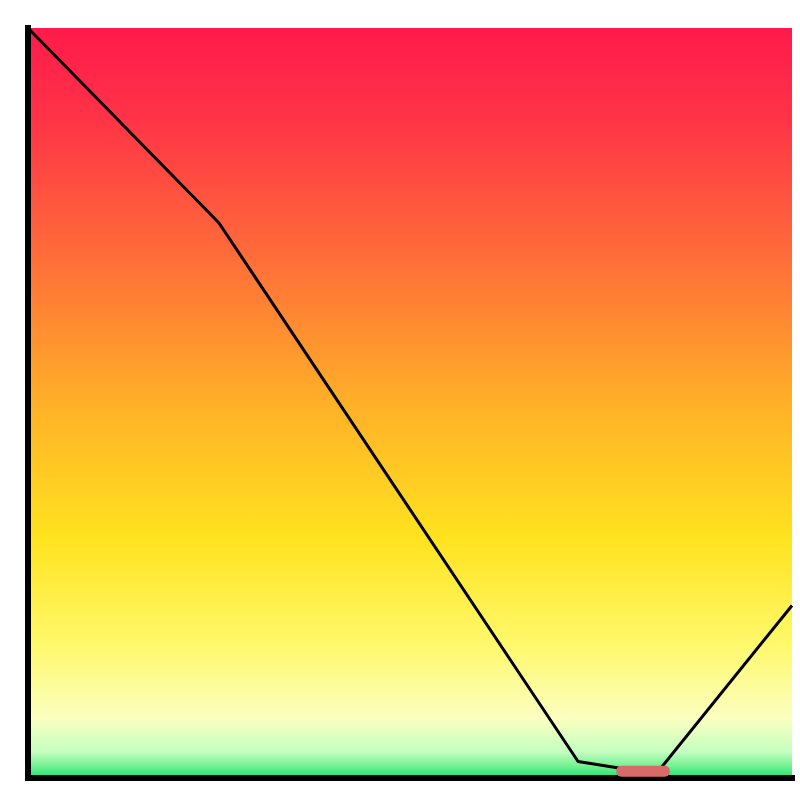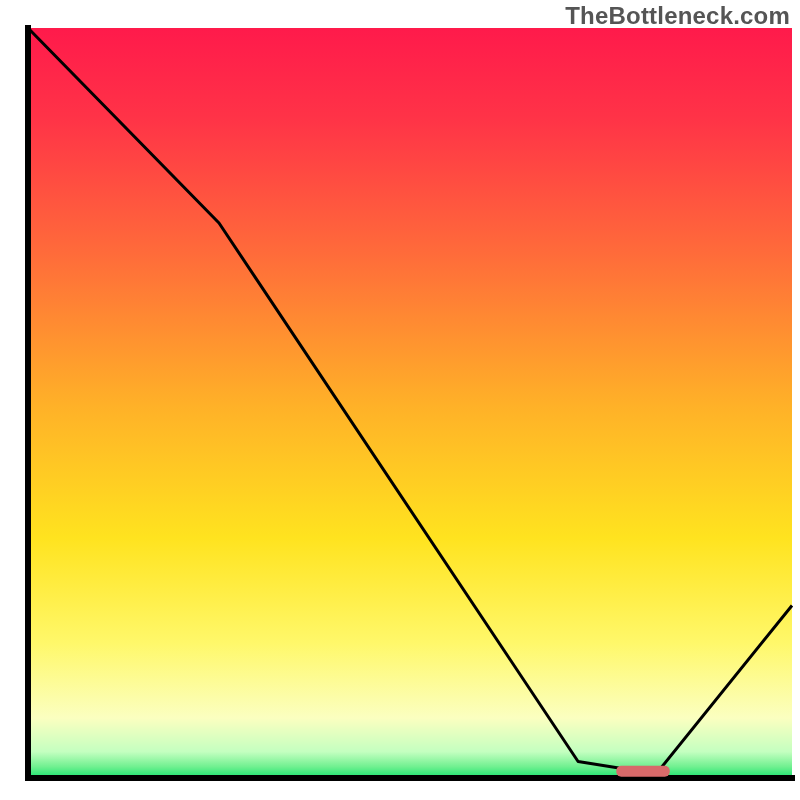--- a/index.html
+++ b/index.html
@@ -26,21 +26,20 @@
   }
   svg {
     display: block;
   }
 </style>
 </head>
 <body>
 
 <div class="frame">
 
-  <div class="watermark">TheBottleneck.com</div>
 
   <svg width="800" height="800" viewBox="0 0 800 800">
     <defs>
       <linearGradient id="bg-grad" x1="0" y1="0" x2="0" y2="1">
           <stop offset="0%" stop-color="#ff1a4b"></stop>
           <stop offset="12%" stop-color="#ff3347"></stop>
           <stop offset="30%" stop-color="#ff6b3a"></stop>
           <stop offset="50%" stop-color="#ffb028"></stop>
           <stop offset="68%" stop-color="#ffe31f"></stop>
           <stop offset="82%" stop-color="#fff86a"></stop>

